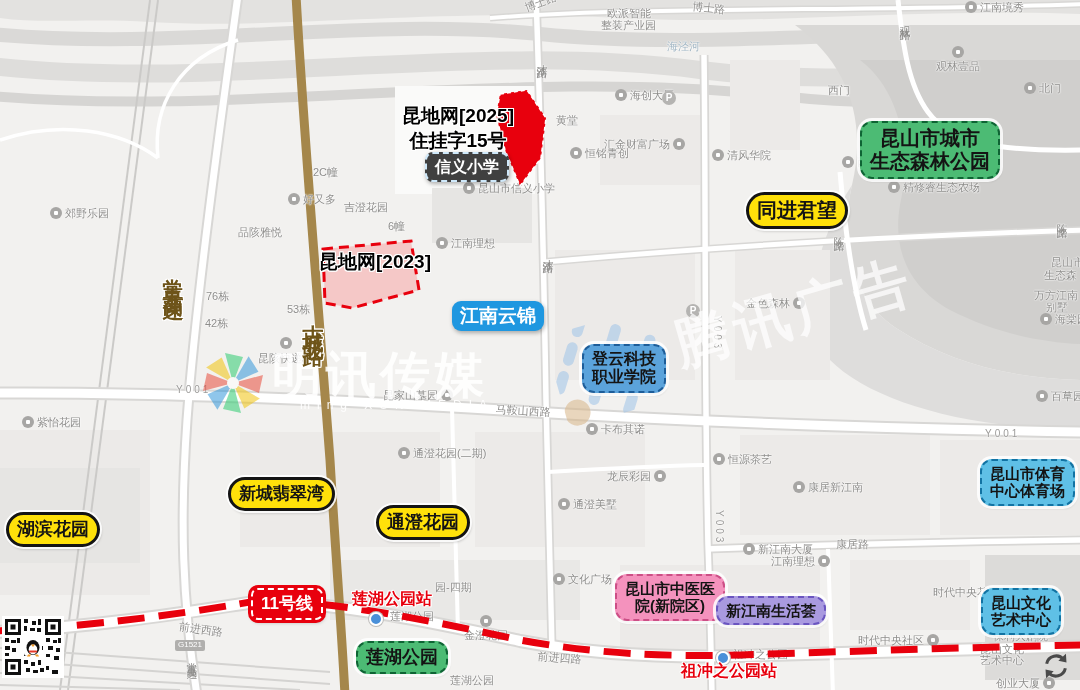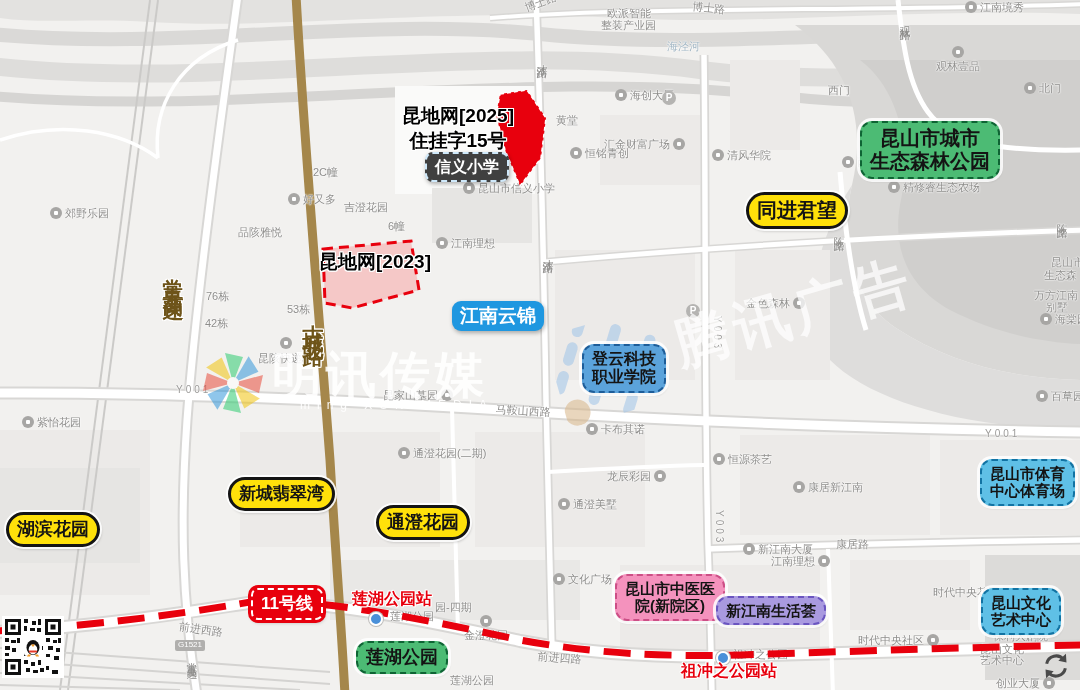--- a/index.html
+++ b/index.html
@@ -430,21 +430,21 @@
     <div class="glabel" style="left: 464px; top: 629px;">
       <span class="mk above"></span>
       <span>金澄花园</span>
     </div>
     <div class="glabel" style="left: 450px; top: 674px;">
       <span>莲湖公园</span>
     </div>
     <div class="glabel" style="left: 390px; top: 610px;">
       <span>莲湖公园</span>
     </div>
-    <div class="glabel" style="left: 423px; top: 601px; padding-left: 12px;">
+    <div class="glabel" style="left: 423px; top: 581px; padding-left: 12px;">
       <span>园-四期</span>
     </div>
     <div class="glabel" style="left: 180px; top: 620px; transform: rotate(8deg);">
       <span>前进西路</span>
     </div>
     <div class="glabel shield" style="left: 175px; top: 640px;">
       <span>G1521</span>
     </div>
     <div class="glabel v" style="left: 186px; top: 653px;"><span>常嘉高速</span></div>
     <div class="glabel" style="left: 538px; top: 650px; transform: rotate(4deg);">

